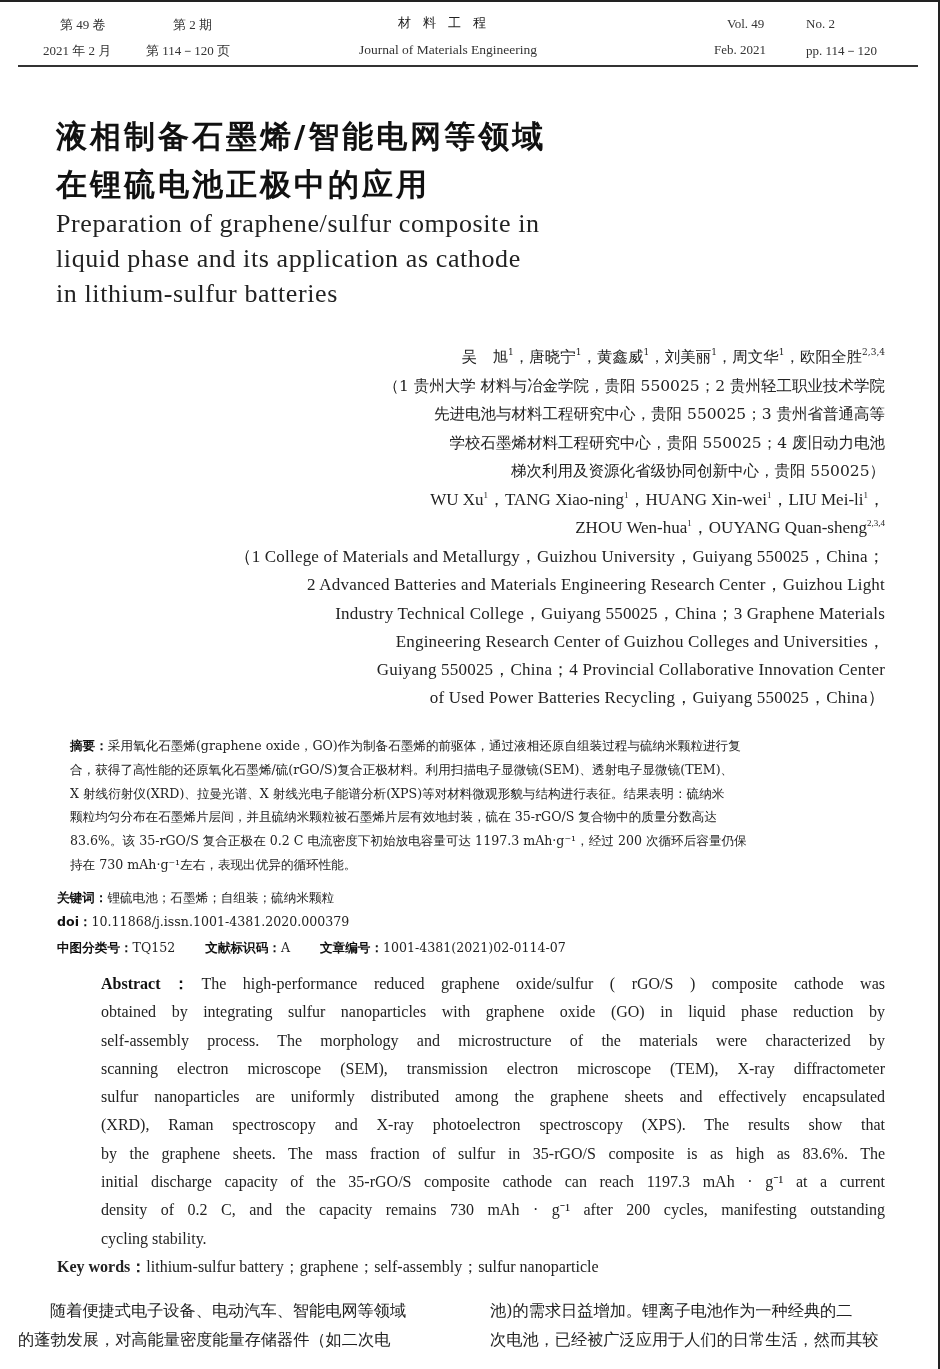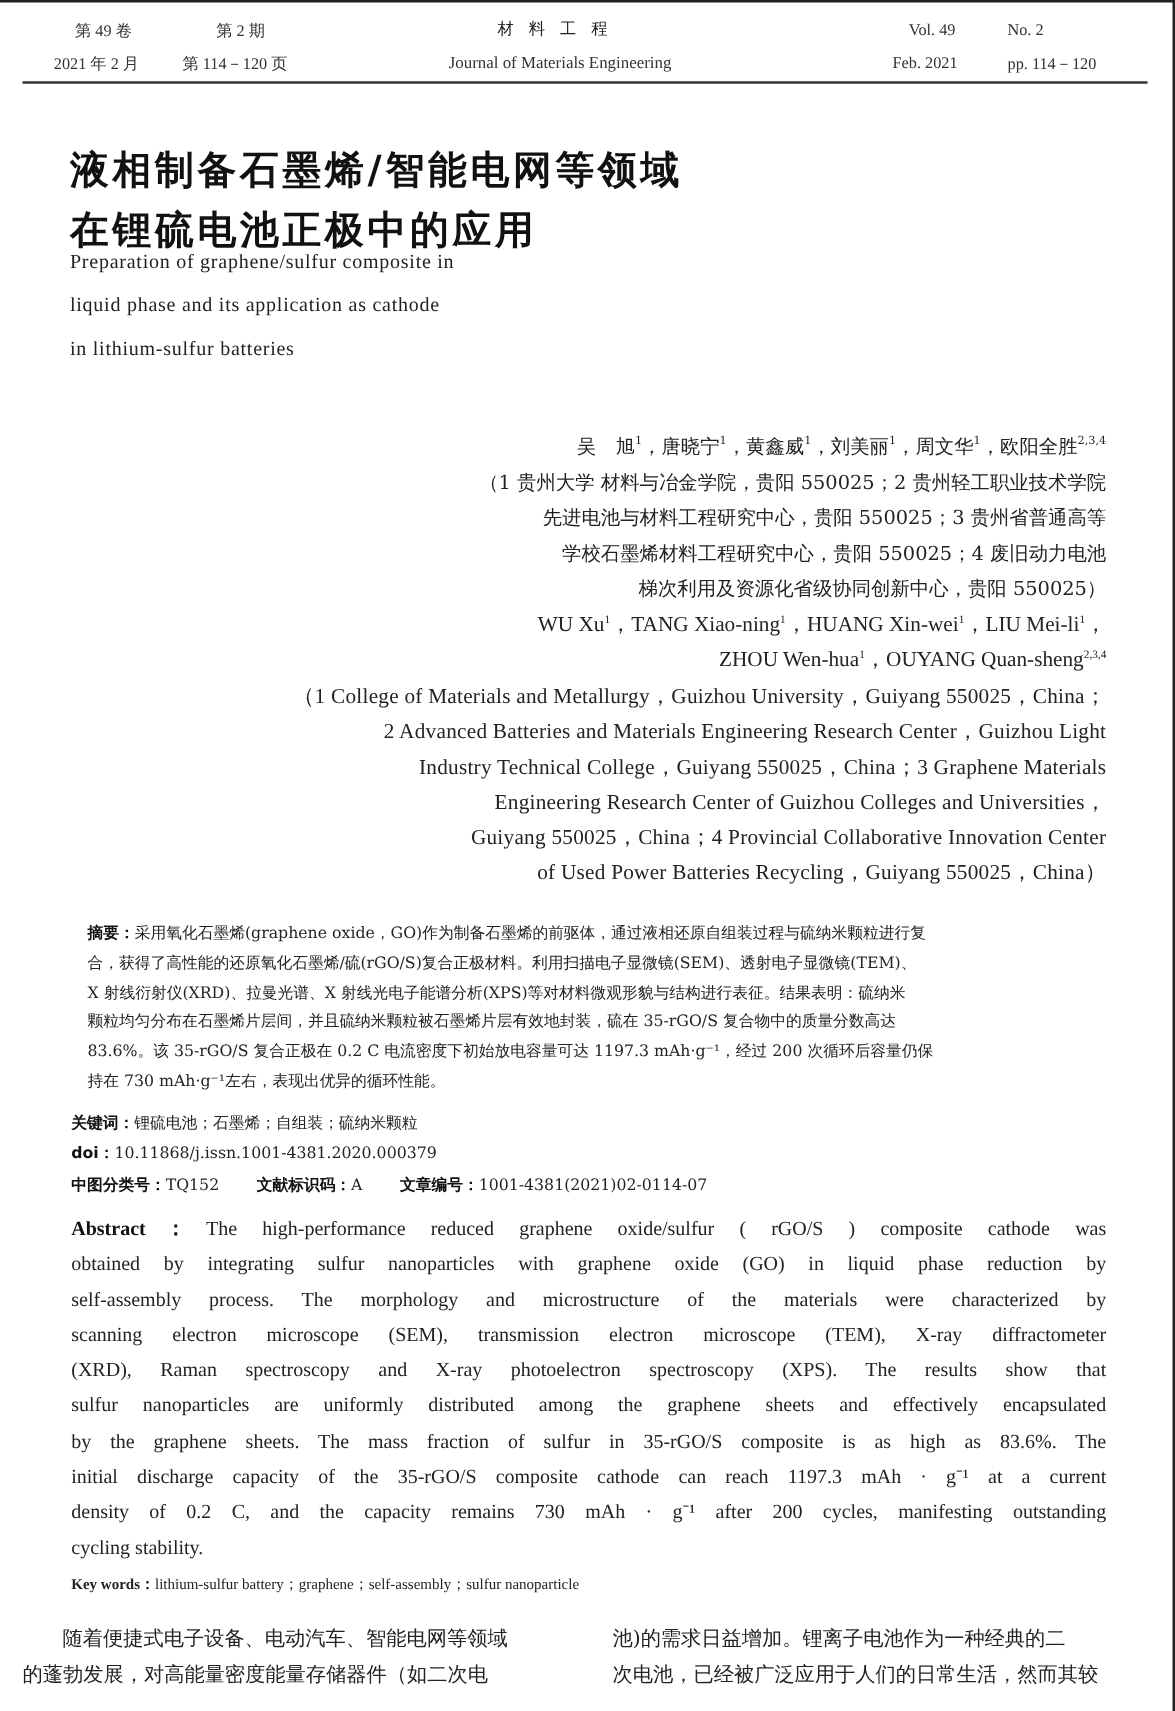--- a/index.html
+++ b/index.html
@@ -19,23 +19,23 @@
   .hdr-rule { position: absolute; left: 18px; top: 65px; width: 900px; height: 1.5px; background: #333; }
 
   
   .title-cn {
     position: absolute; left: 56px; top: 112px; width: 720px;
     font-family: "DejaVu Sans", sans-serif; font-weight: bold;
     font-size: 31px; line-height: 48px; letter-spacing: 3px; color: #111;
   }
   .title-cn div { white-space: nowrap; }
   .title-en {
-    position: absolute; left: 56px; top: 192px; width: 700px;
+    position: absolute; left: 56px; top: 206px; width: 700px;
     font-family: "Liberation Serif", serif;
-    font-size: 16px; line-height: 35px; color: #222; letter-spacing: 0.6px;
+    font-size: 26px; line-height: 35px; color: #222; letter-spacing: 0.6px;
   }
   .title-en div { white-space: nowrap; }
 
   
   .ra {
     position: absolute; right: 55px; text-align: right; white-space: nowrap;
     font-size: 16px; line-height: 28.3px; color: #222;
   }
   .ra div { white-space: nowrap; }
   .authors-cn { top: 343px; font-family: "DejaVu Serif", serif; font-size: 15.5px; }
@@ -58,24 +58,24 @@
   .meta-kw { top: 886px; }
   .meta-doi { top: 910px; }
   .meta-class { top: 936px; }
   .meta-class .gap { display: inline-block; width: 30px; }
 
   
   .abs-en {
     position: absolute; left: 57px; top: 970px; width: 828px;
     font-family: "Liberation Serif", serif; font-size: 16px; line-height: 28.3px; color: #222;
   }
-  .abs-en .line { text-align: justify; text-align-last: justify; white-space: nowrap; height: 28.3px; overflow: hidden; }
+  .abs-en .line { text-align: justify; text-align-last: justify; white-space: nowrap; height: 28.3px; overflow: hidden; margin-left: 44px; }
   .abs-en .line.last { text-align-last: left; }
   .abs-en .lbl-en { font-weight: bold; color: #111; }
-  .kw-en { position: absolute; left: 57px; top: 1253px; font-family: "Liberation Serif", serif; font-size: 12px; line-height: 28px; white-space: nowrap; color: #222; }
+  .kw-en { position: absolute; left: 57px; top: 1253px; font-family: "Liberation Serif", serif; font-size: 16px; line-height: 28px; white-space: nowrap; color: #222; }
 
   
   .col {
     position: absolute; top: 1297px; width: 400px;
     font-family: "DejaVu Serif", serif; font-size: 16.2px; line-height: 28.5px; color: #222;
   }
   .col div { white-space: nowrap; }
   .col-left { left: 18px; }
   .col-right { left: 490px; }
   .indent { padding-left: 32px; }
@@ -158,22 +158,22 @@
 </div>
 <div class="meta meta-class">
   <span class="lbl">中图分类号：</span><span>TQ152</span><span class="gap"></span><span class="lbl">文献标识码：</span><span>A</span><span class="gap"></span><span class="lbl">文章编号：</span><span>1001-4381(2021)02-0114-07</span>
 </div>
 
 <div class="abs-en">
   <div class="line"><span class="lbl-en">Abstract：</span><span>The high-performance reduced graphene oxide/sulfur ( rGO/S ) composite cathode was</span></div>
   <div class="line">obtained by integrating sulfur nanoparticles with graphene oxide (GO) in liquid phase reduction by</div>
   <div class="line">self-assembly process.  The morphology and microstructure of the materials were characterized by</div>
   <div class="line">scanning electron microscope (SEM), transmission electron microscope (TEM), X-ray diffractometer</div>
+  <div class="line">sulfur nanoparticles are uniformly distributed among the graphene sheets and effectively encapsulated</div>
   <div class="line">(XRD), Raman spectroscopy and X-ray photoelectron spectroscopy (XPS).  The results show that</div>
-  <div class="line">sulfur nanoparticles are uniformly distributed among the graphene sheets and effectively encapsulated</div>
   <div class="line">by the graphene sheets.  The mass fraction of sulfur in 35-rGO/S composite is as high as 83.6%.  The</div>
   <div class="line">initial discharge capacity of the 35-rGO/S composite cathode can reach 1197.3 mAh · g⁻¹ at a current</div>
   <div class="line">density of 0.2 C, and the capacity remains 730 mAh · g⁻¹ after 200 cycles, manifesting outstanding</div>
   <div class="line last">cycling stability.</div>
 </div>
 <div class="kw-en">
   <span class="lbl-en" style="font-weight:bold;">Key words：</span><span>lithium-sulfur battery；graphene；self-assembly；sulfur nanoparticle</span>
 </div>
 
 <div class="col col-left">

